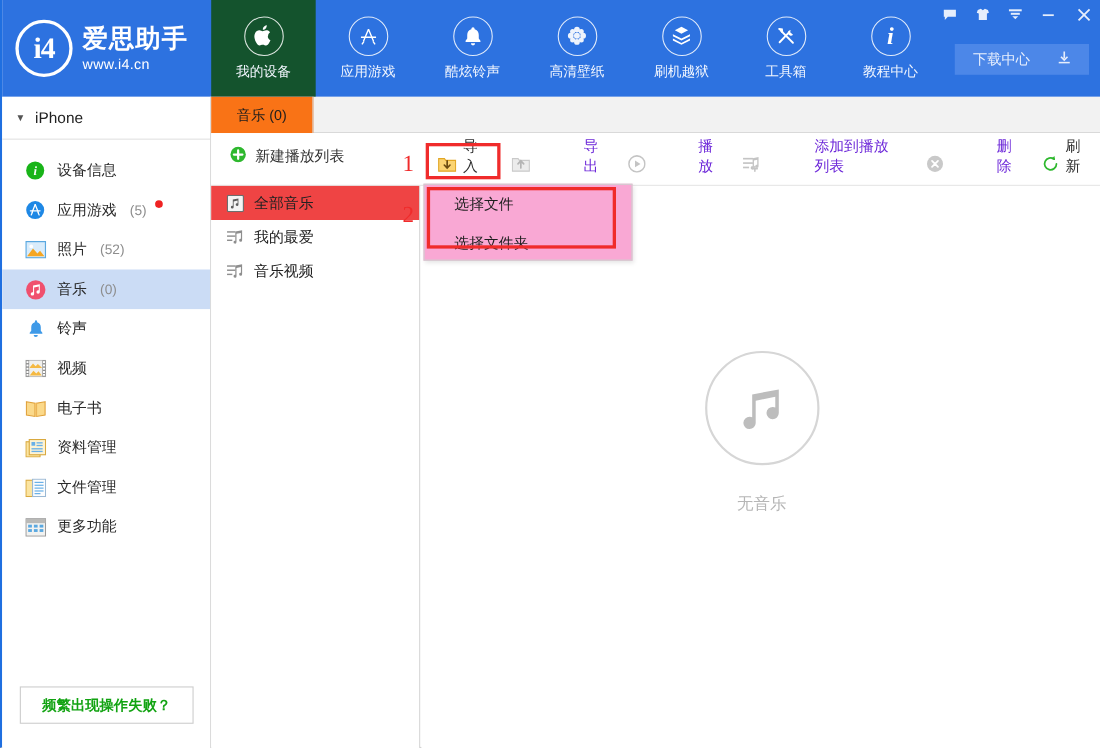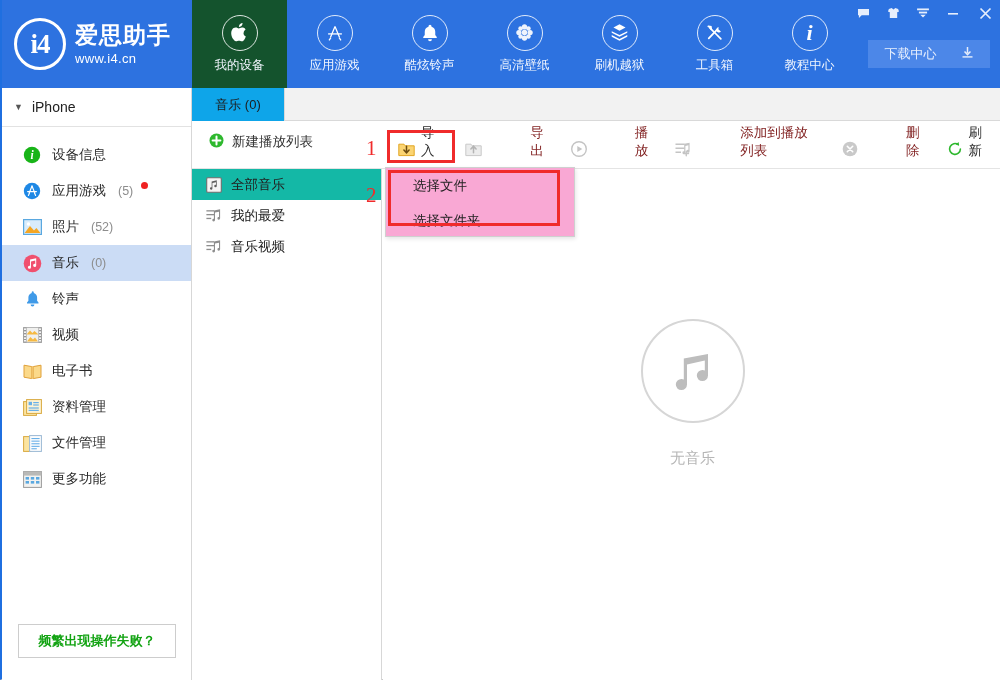--- a/index.html
+++ b/index.html
@@ -125,21 +125,21 @@
   
   .tabstrip {
     position: absolute; left: 190px; top: 88px;
     width: 810px; height: 33px;
     background: #f2f2f2;
     border-bottom: 1px solid #d9d9d9;
   }
   .tab {
     position: absolute; left: 0; top: 0;
     width: 93px; height: 33px;
-    background: #0ea5e9;
+    background: #f97316;
     border-right: 1px solid #d9d9d9;
     display: flex; align-items: center; justify-content: center;
     font-size: 13px; color: #1d1d1d; cursor: pointer;
   }
 
   
   .toolbar {
     position: absolute; left: 190px; top: 121px;
     width: 810px; height: 48px;
     background: #ffffff;
@@ -153,35 +153,35 @@
   .tb-group {
     position: absolute; left: 195px; top: 0;
     height: 47px; display: flex; align-items: center;
   }
   .tbbtn {
     display: flex; align-items: flex-end; gap: 6px;
     padding: 0 11px; height: 30px; cursor: pointer;
     font-size: 13.5px;
   }
   .tbbtn.enabled { color: #2e2e2e; }
-  .tbbtn.disabled { color: #7f1d1d; cursor: default; gap: 48px; }
+  .tbbtn.disabled { color: #6d28d9; cursor: default; gap: 48px; }
 
   
   .plpanel {
     position: absolute; left: 190px; top: 169px;
     width: 190px; height: 511px;
     background: #ffffff;
     border-right: 1px solid #d7d7d7;
   }
   .plitem {
     height: 31px; display: flex; align-items: center;
     padding-left: 13px; gap: 9px; cursor: pointer;
     font-size: 13.5px; color: #222;
   }
-  .plitem.active { background: #14b8a6; }
+  .plitem.active { background: #ef4444; }
   .plicon { width: 17px; height: 17px; display: flex; align-items: center; justify-content: center; }
 
   
   .content {
     position: absolute; left: 381px; top: 169px;
     width: 619px; height: 511px;
     background: #ffffff;
   }
   .empty {
     position: absolute; left: 0; right: 0; top: 150px;

